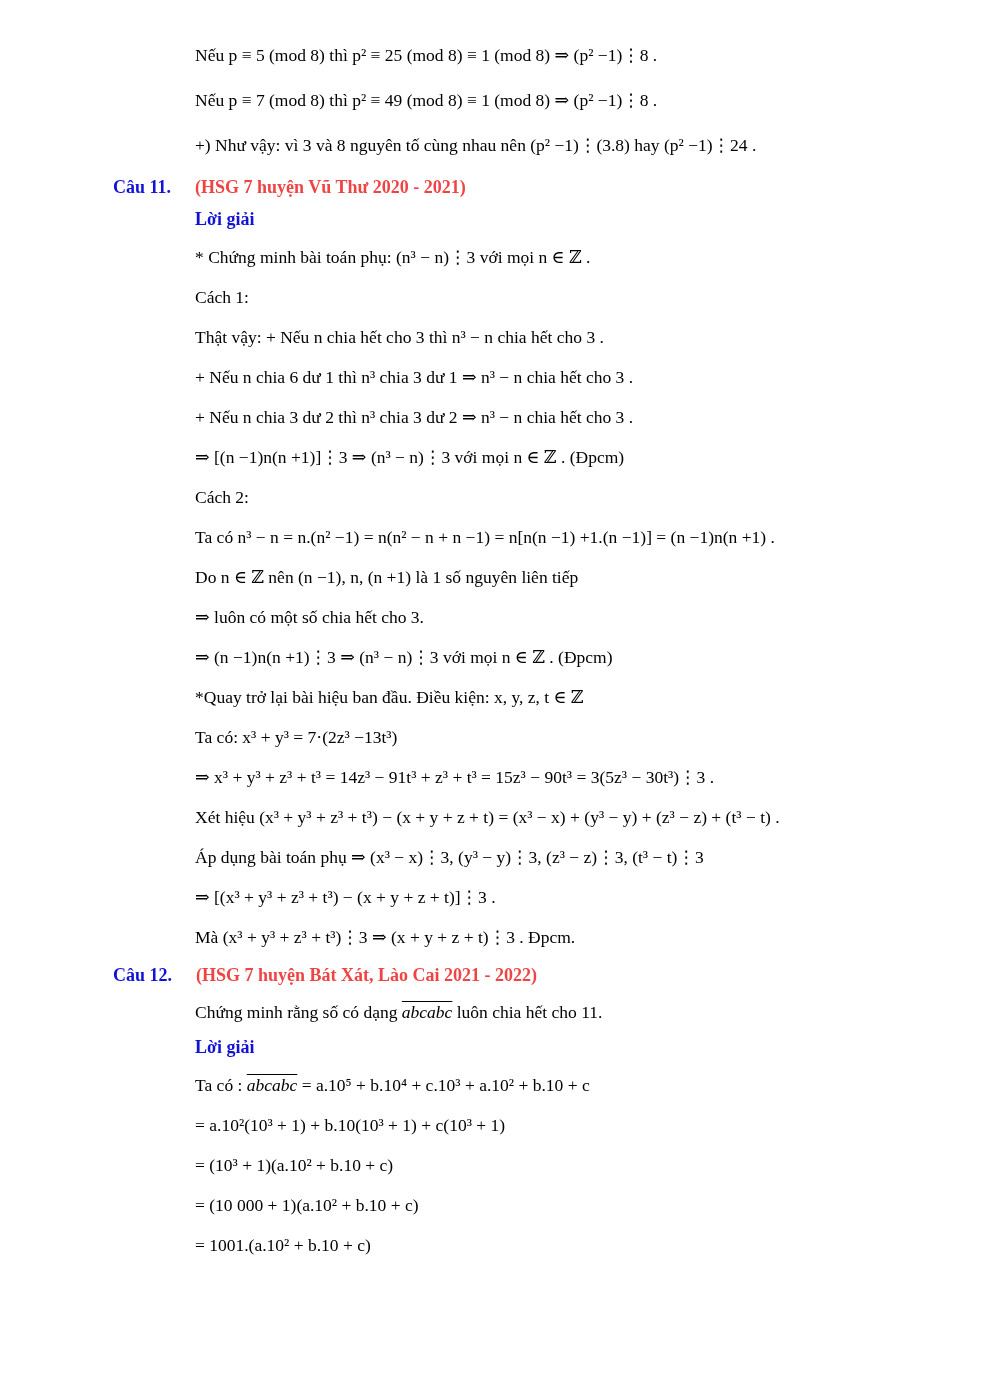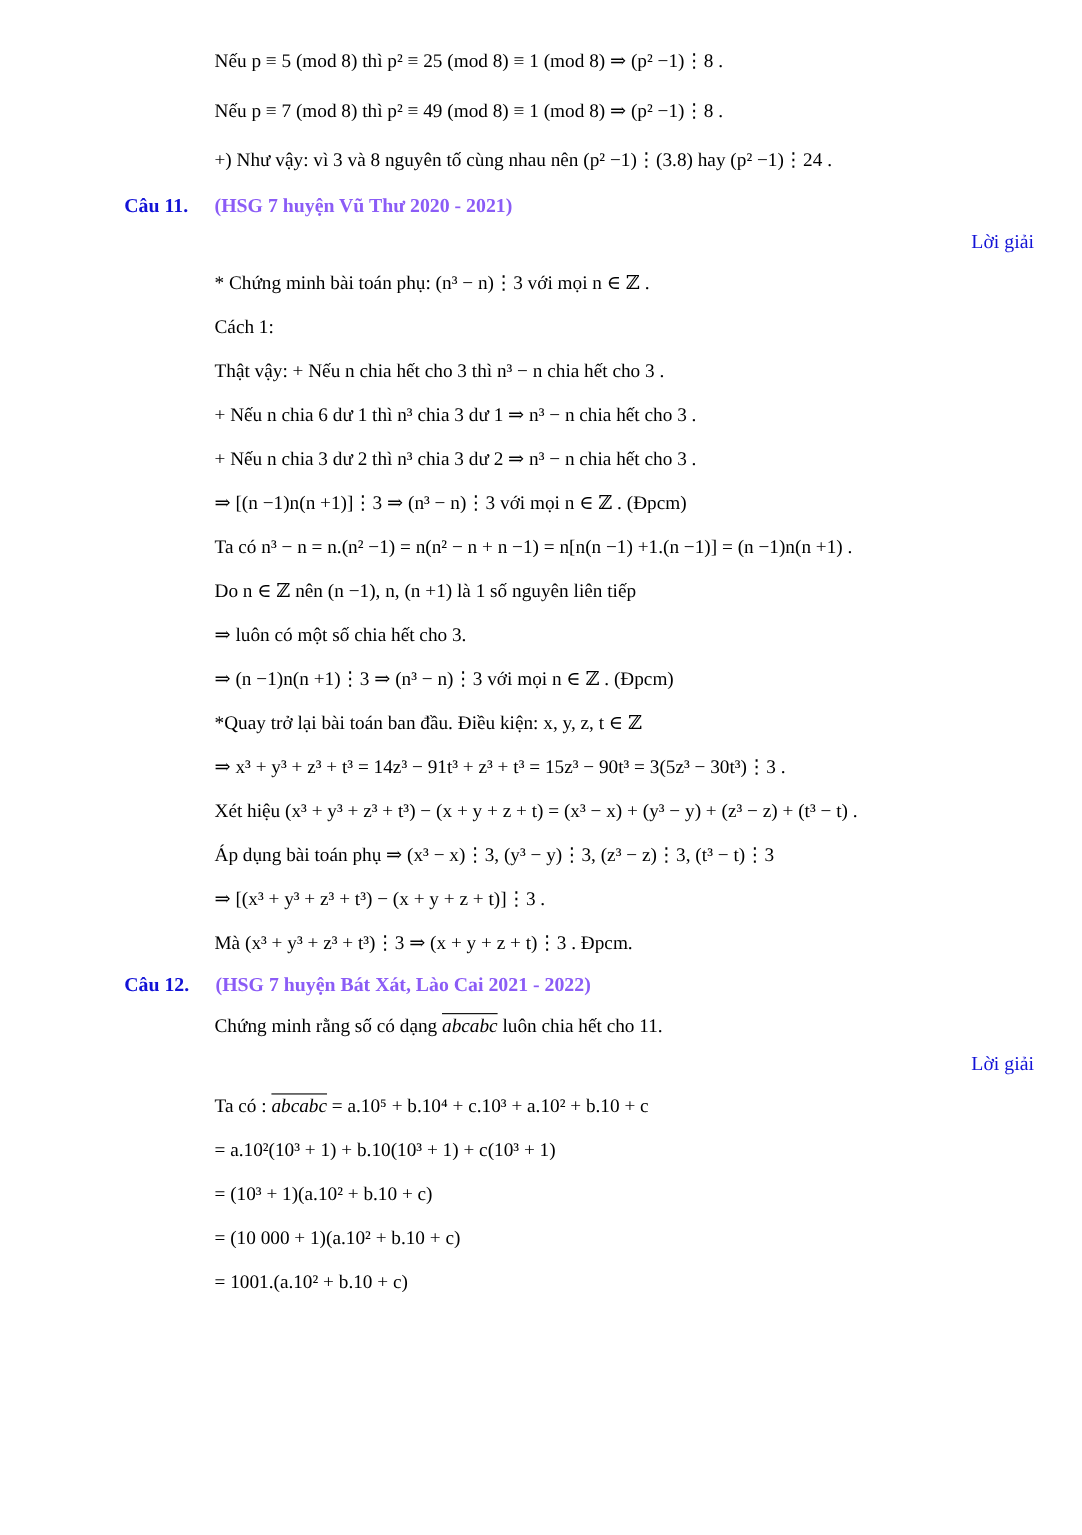--- a/index.html
+++ b/index.html
@@ -37,26 +37,26 @@
     margin-bottom: 10px;
   }
   .cau-heading {
     margin: 0 0 10px -82px;   
     line-height: 24px;
     font-size: 18px;
     font-weight: bold;
     white-space: nowrap;
   }
   .cau-label   { color: #1212d6; }
-  .cau-source  { color: #8b5cf6; margin-left: 24px; }
+  .cau-source  { color: #ef4444; margin-left: 24px; }
   .loi-giai {
-    text-align: right;
+    text-align: left;
     line-height: 24px;
     margin-bottom: 12px;
-    font-weight: normal;
+    font-weight: bold;
     color: #1212d6;
     font-size: 18px;
   }
   .loi-giai.first { margin-bottom: 12px; margin-top: -2px; }
   .ovl {
     text-decoration: overline;
     font-style: italic;
     text-align: right;
   }
   .cau12-problem { margin-bottom: 8px; }
@@ -90,31 +90,33 @@
         <p class="line">Cách 1:</p>
 
         <p class="line">Thật vậy: + Nếu n chia hết cho 3 thì n³ − n chia hết cho 3 .</p>
 
         <p class="line">+ Nếu n chia 6 dư 1 thì n³ chia 3 dư 1 ⇒ n³ − n chia hết cho 3 .</p>
 
         <p class="line">+ Nếu n chia 3 dư 2 thì n³ chia 3 dư 2 ⇒ n³ − n chia hết cho 3 .</p>
 
         <p class="line">⇒ [(n −1)n(n +1)]⋮3 ⇒ (n³ − n)⋮3 với mọi n ∈ ℤ . (Đpcm)</p>
 
+        <p class="line">Cách 2:</p>
 
         <p class="line">Ta có n³ − n = n.(n² −1) = n(n² − n + n −1) = n[n(n −1) +1.(n −1)] = (n −1)n(n +1) .</p>
 
         <p class="line">Do n ∈ ℤ nên (n −1), n, (n +1) là 1 số nguyên liên tiếp</p>
 
         <p class="line">⇒ luôn có một số chia hết cho 3.</p>
 
         <p class="line">⇒ (n −1)n(n +1)⋮3 ⇒ (n³ − n)⋮3 với mọi n ∈ ℤ . (Đpcm)</p>
 
-        <p class="line">*Quay trở lại bài toán ban đầu. Điều kiện: x, y, z, t ∈ ℤ</p>
+        <p class="line">*Quay trở lại bài hiệu ban đầu. Điều kiện: x, y, z, t ∈ ℤ</p>
 
+        <p class="line">Ta có: x³ + y³ = 7·(2z³ −13t³)</p>
 
         <p class="line">⇒ x³ + y³ + z³ + t³ = 14z³ − 91t³ + z³ + t³ = 15z³ − 90t³ = 3(5z³ − 30t³)⋮3 .</p>
 
         <p class="line">Xét hiệu (x³ + y³ + z³ + t³) − (x + y + z + t) = (x³ − x) + (y³ − y) + (z³ − z) + (t³ − t) .</p>
 
         <p class="line">Áp dụng bài toán phụ ⇒ (x³ − x)⋮3, (y³ − y)⋮3, (z³ − z)⋮3, (t³ − t)⋮3</p>
 
         <p class="line">⇒ [(x³ + y³ + z³ + t³) − (x + y + z + t)]⋮3 .</p>
 
         <p class="line">Mà (x³ + y³ + z³ + t³)⋮3 ⇒ (x + y + z + t)⋮3 . Đpcm.</p>

